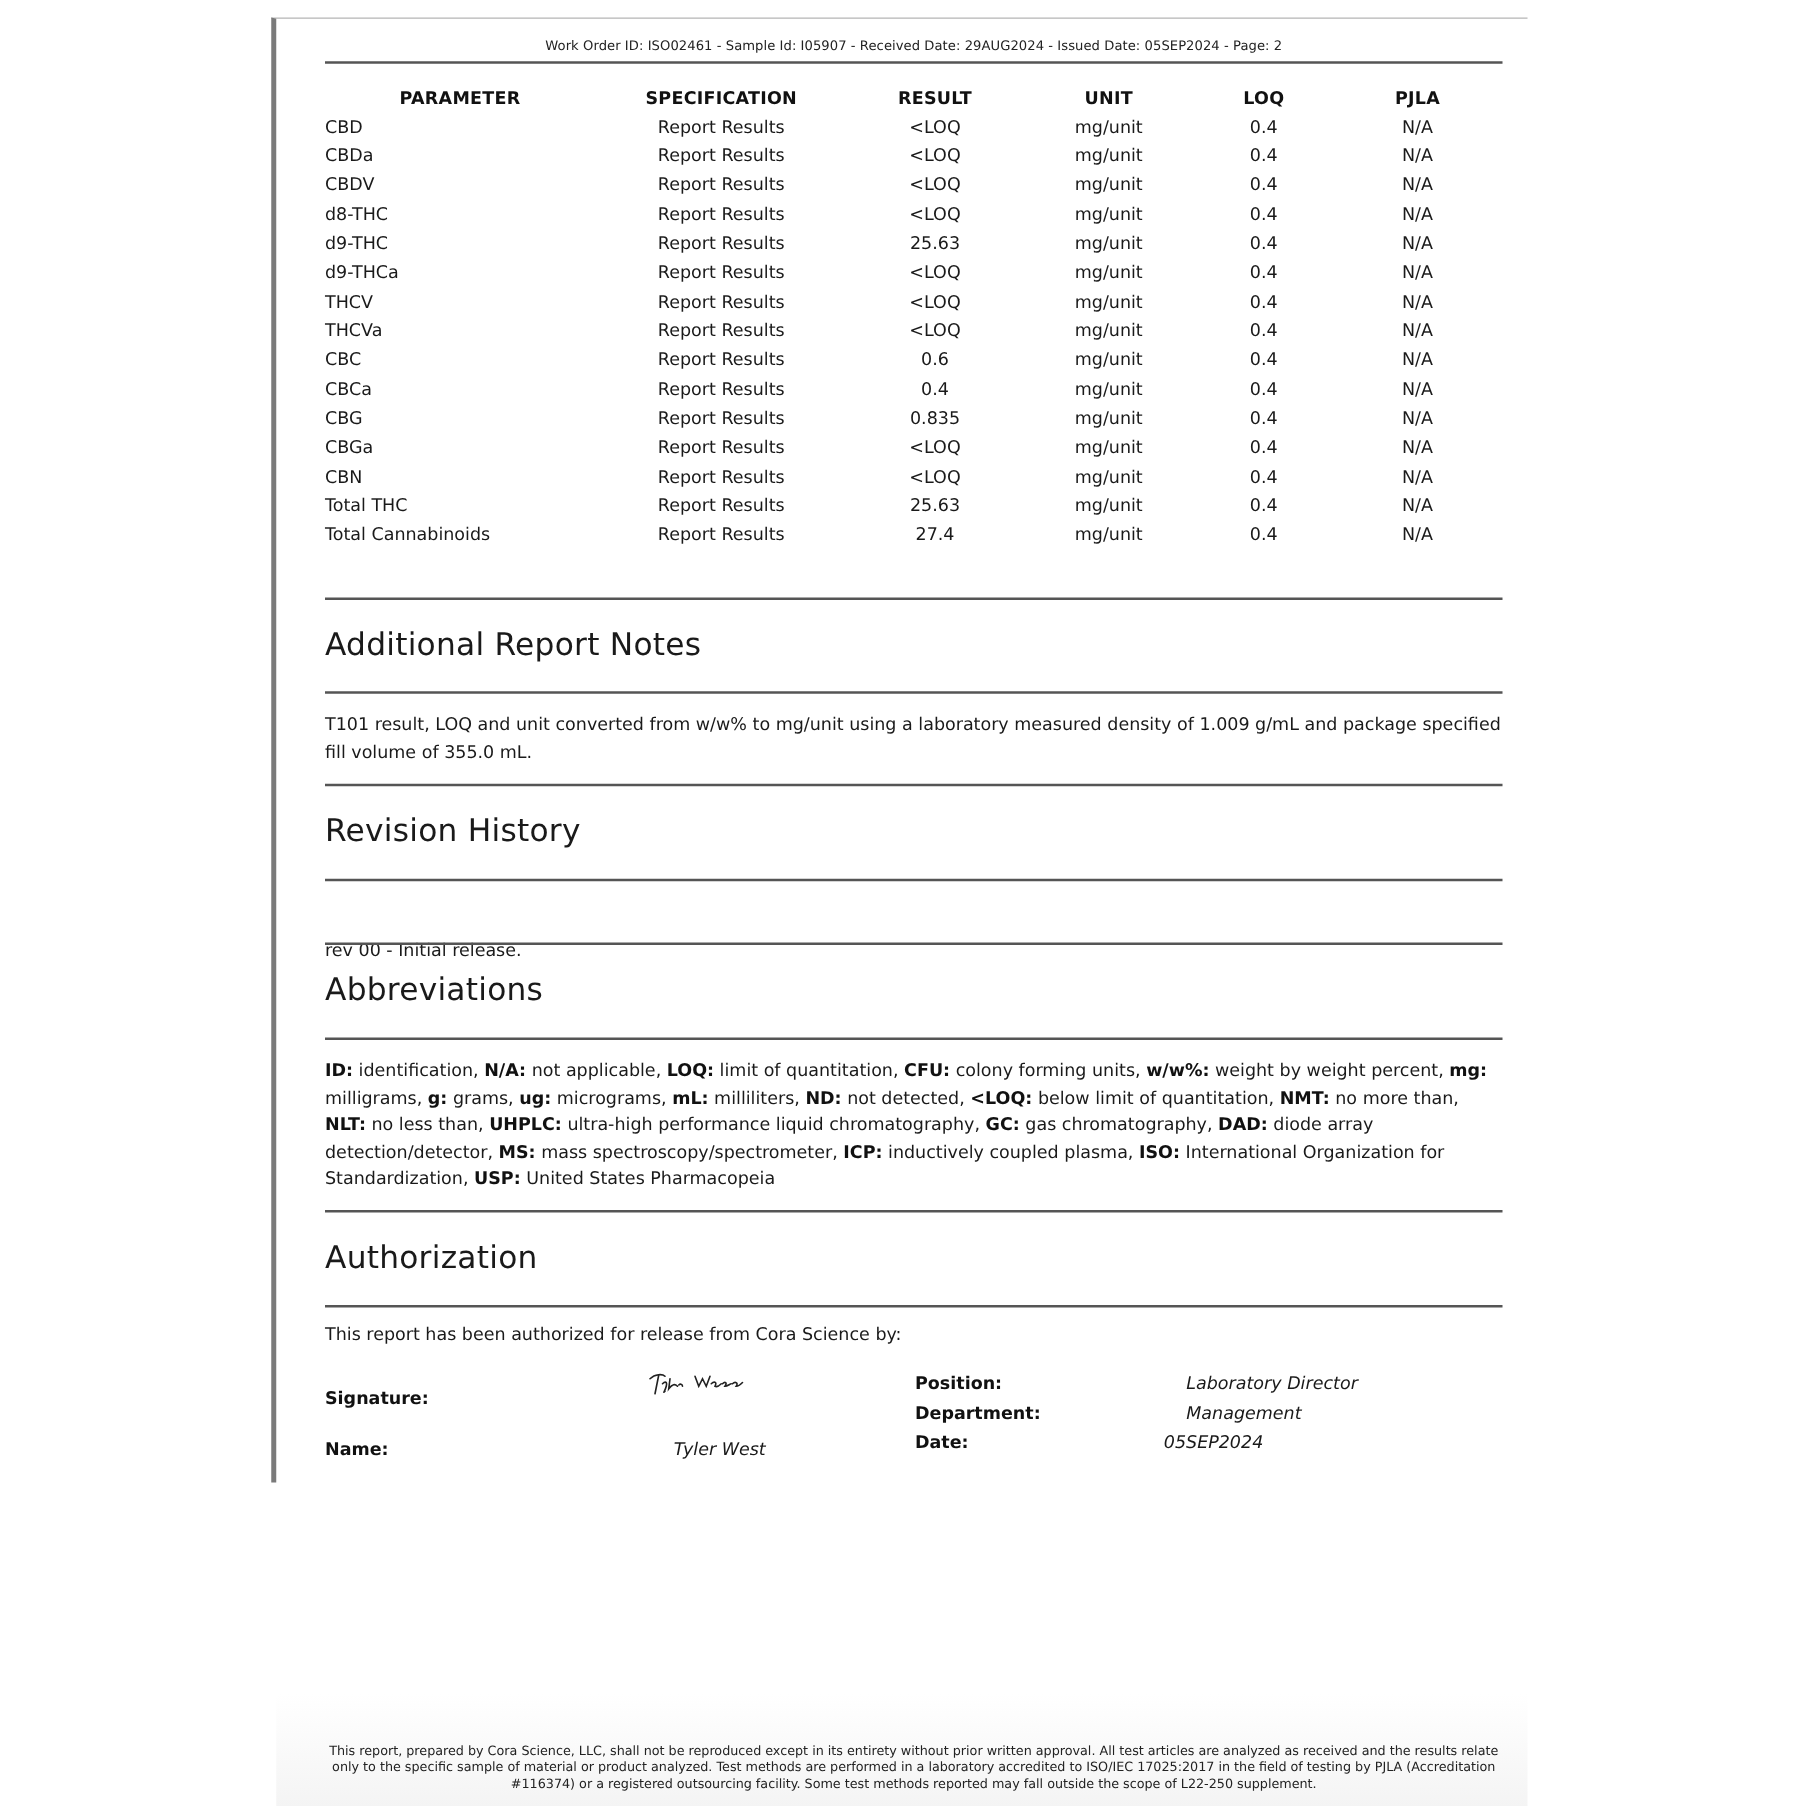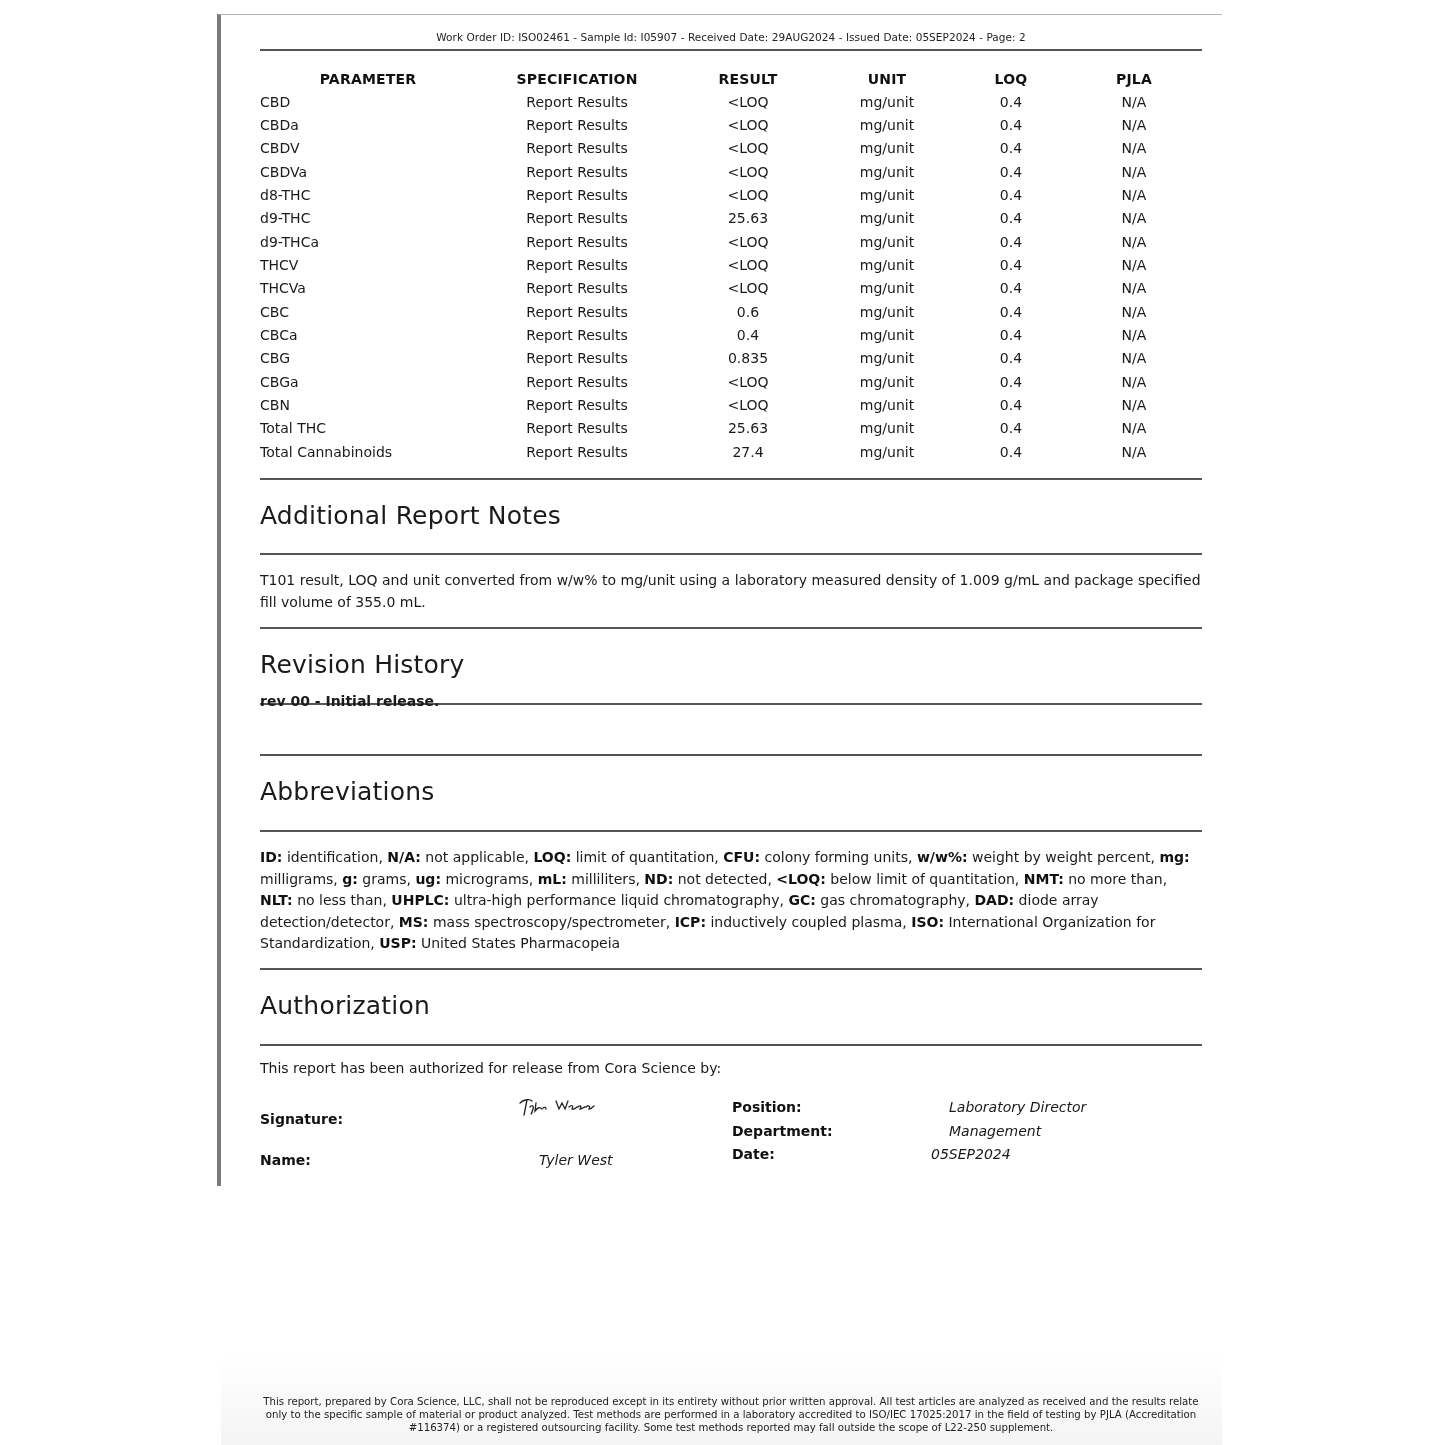--- a/index.html
+++ b/index.html
@@ -176,28 +176,20 @@
           </tr>
         <tr>
             <td class="param">CBDV</td>
             <td>Report Results</td>
             <td>&lt;LOQ</td>
             <td>mg/unit</td>
             <td>0.4</td>
             <td>N/A</td>
           </tr>
         <tr>
-            <td class="param">CBDVa</td>
-            <td>Report Results</td>
-            <td>&lt;LOQ</td>
-            <td>mg/unit</td>
-            <td>0.4</td>
-            <td>N/A</td>
-          </tr>
-        <tr>
             <td class="param">d8-THC</td>
             <td>Report Results</td>
             <td>&lt;LOQ</td>
             <td>mg/unit</td>
             <td>0.4</td>
             <td>N/A</td>
           </tr>
         <tr>
             <td class="param">d9-THC</td>
             <td>Report Results</td>
@@ -291,21 +283,21 @@
 
     <div class="rule" style="top:463px;"></div>
 
     <div class="section-title" style="top:486px;">Additional Report Notes</div>
     <div class="rule" style="top:538px;"></div>
     <div class="body-text" style="top:555px;">T101 result, LOQ and unit converted from w/w% to mg/unit using a laboratory measured density of 1.009 g/mL and package specified fill volume of 355.0 mL.</div>
     <div class="rule" style="top:612px;"></div>
 
     <div class="section-title" style="top:635px;">Revision History</div>
     <div class="rule" style="top:688px;"></div>
-    <div class="body-text" style="top:676px;font-weight:bold;">rev 00 - Initial release.</div>
+    <div class="body-text" style="top:736px;">rev 00 - Initial release.</div>
     <div class="rule" style="top:739px;"></div>
 
     <div class="section-title" style="top:762px;">Abbreviations</div>
     <div class="rule" style="top:815px;"></div>
     <div class="body-text abbr" style="top:832px;">
       <b>ID:</b><span> identification, </span><b>N/A:</b><span> not applicable, </span><b>LOQ:</b><span> limit of quantitation, </span><b>CFU:</b><span> colony forming units, </span><b>w/w%:</b><span> weight by weight percent, </span><b>mg:</b><span> milligrams, </span><b>g:</b><span> grams, </span><b>ug:</b><span> micrograms, </span><b>mL:</b><span> milliliters, </span><b>ND:</b><span> not detected, </span><b>&lt;LOQ:</b><span> below limit of quantitation, </span><b>NMT:</b><span> no more than, </span><b>NLT:</b><span> no less than, </span><b>UHPLC:</b><span> ultra-high performance liquid chromatography, </span><b>GC:</b><span> gas chromatography, </span><b>DAD:</b><span> diode array detection/detector, </span><b>MS:</b><span> mass spectroscopy/spectrometer, </span><b>ICP:</b><span> inductively coupled plasma, </span><b>ISO:</b><span> International Organization for Standardization, </span><b>USP:</b><span> United States Pharmacopeia</span>
     </div>
     <div class="rule" style="top:953px;"></div>
 
     <div class="section-title" style="top:976px;">Authorization</div>

